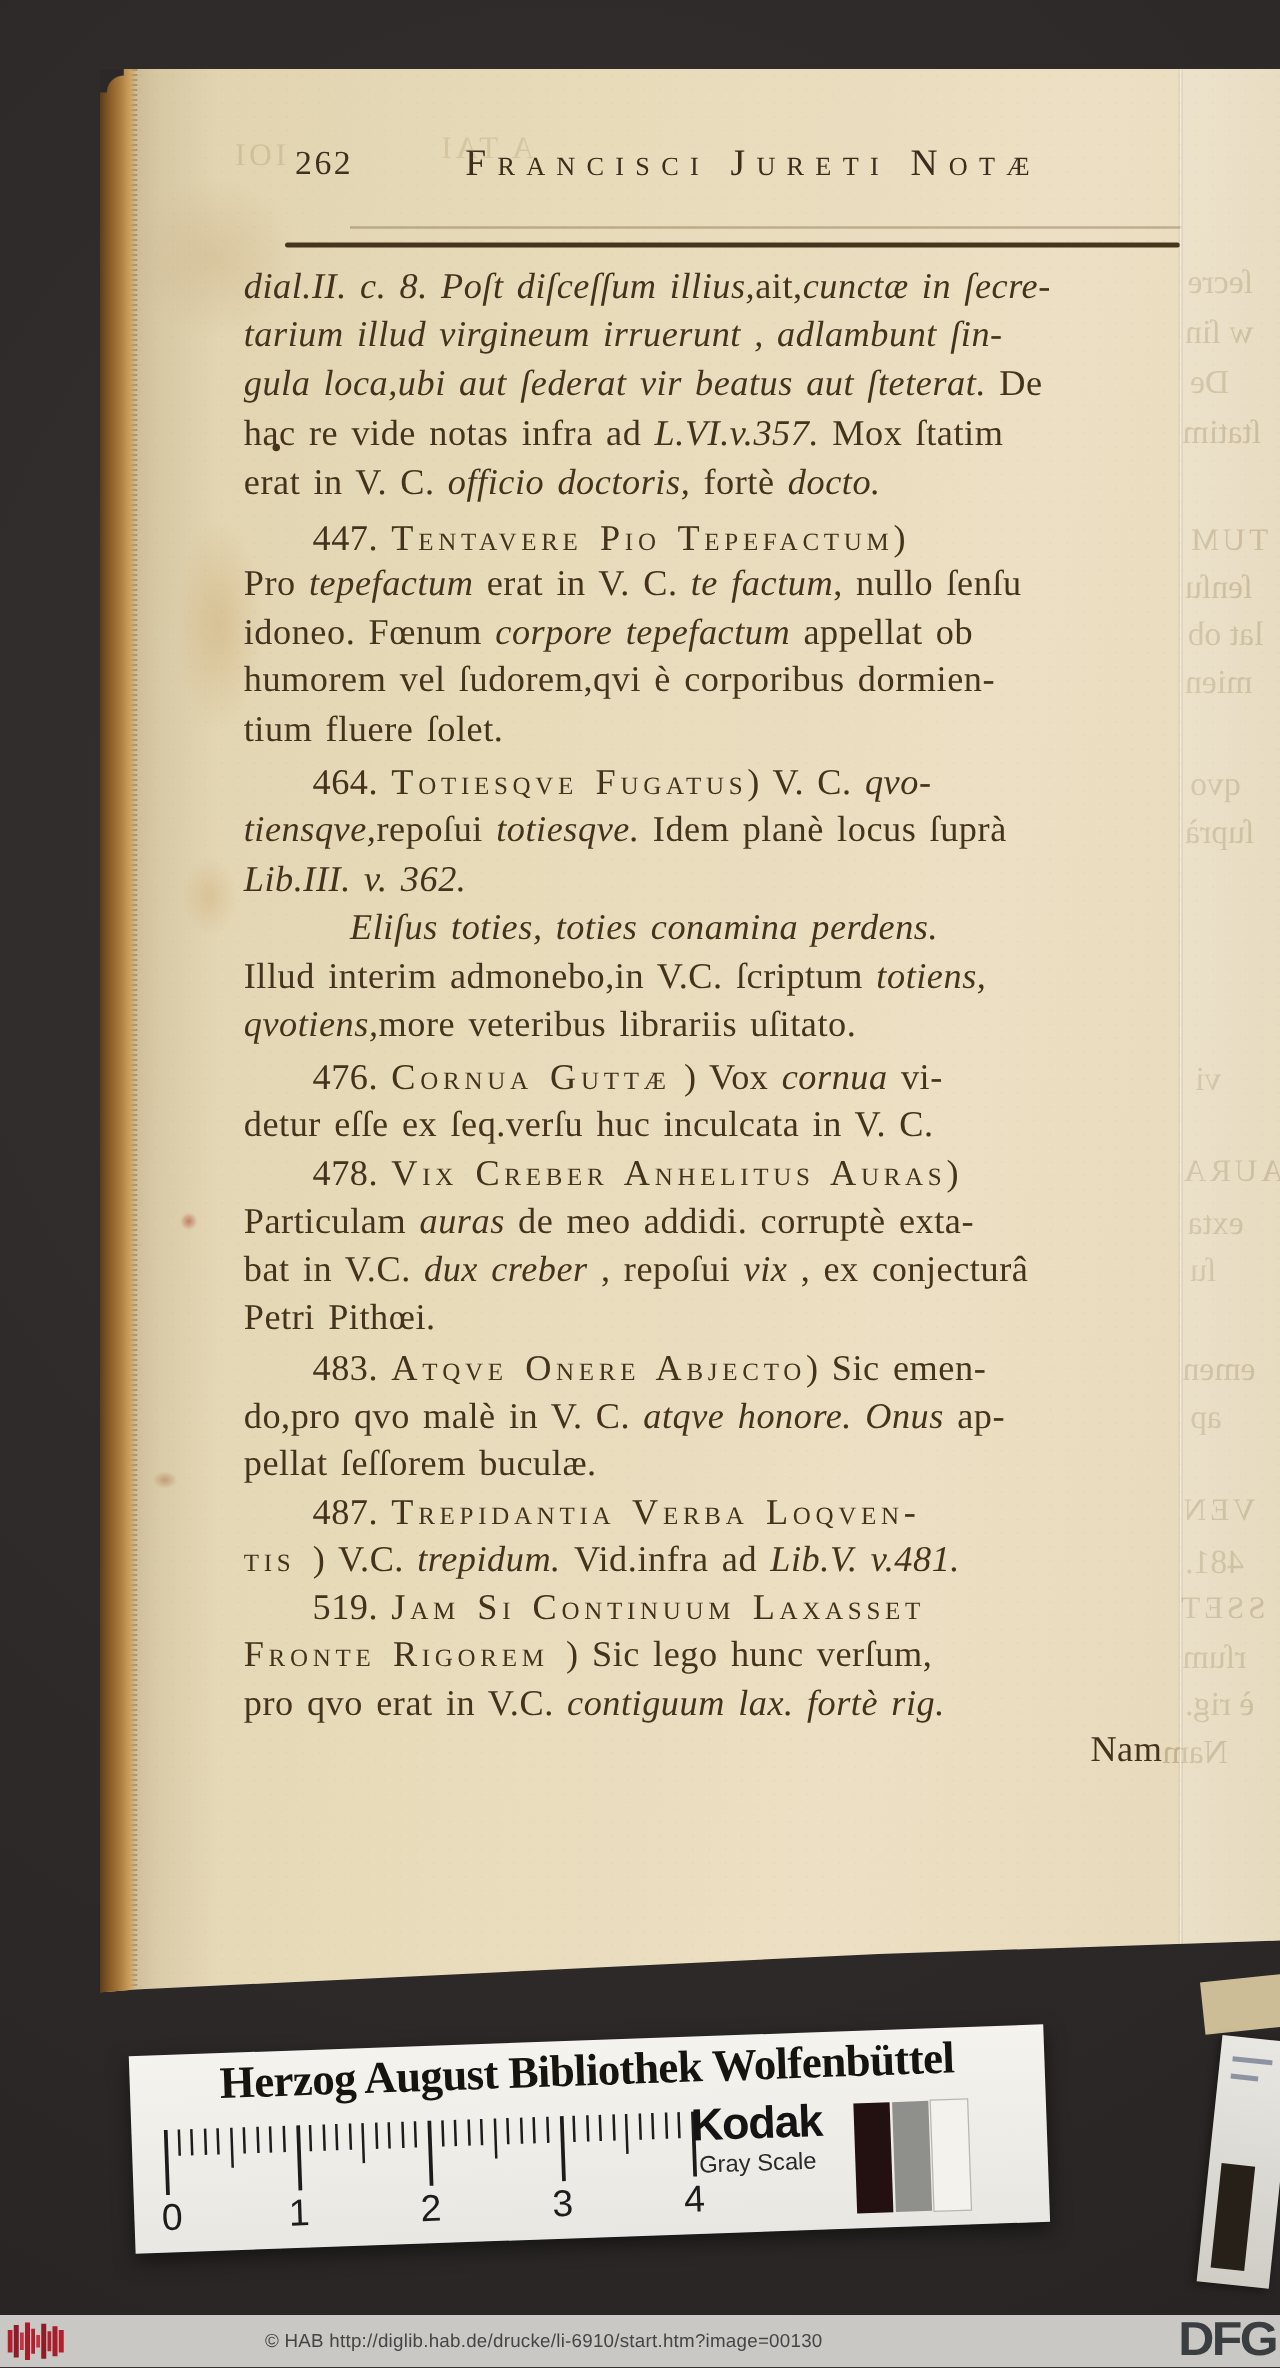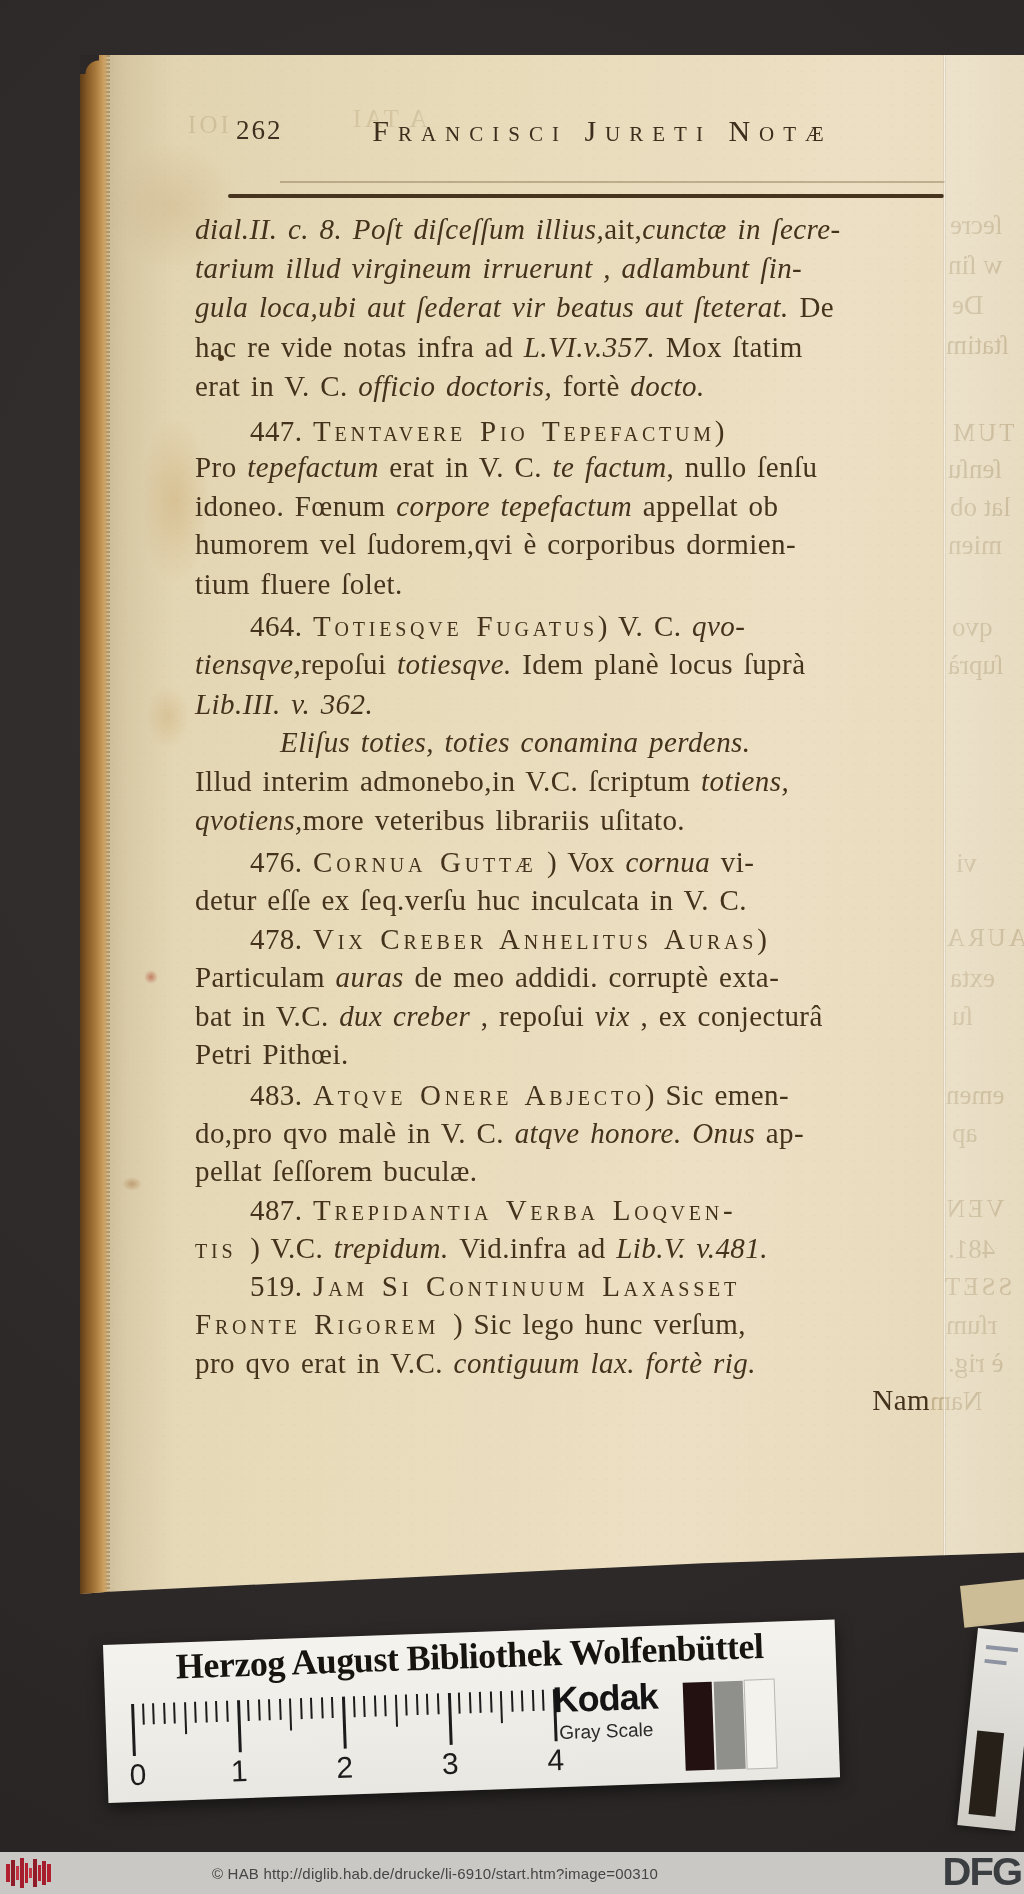--- a/index.html
+++ b/index.html
@@ -244,16 +244,16 @@
       <rect x="5" y="4" width="4" height="26" fill="#8f1a28"></rect>
       <rect x="10" y="10" width="3" height="14" fill="#c23344"></rect>
       <rect x="14" y="2" width="4" height="30" fill="#a31d2c"></rect>
       <rect x="19" y="7" width="3" height="20" fill="#b22030"></rect>
       <rect x="23" y="12" width="3" height="10" fill="#c23344"></rect>
       <rect x="27" y="3" width="4" height="28" fill="#8f1a28"></rect>
       <rect x="32" y="9" width="3" height="16" fill="#b22030"></rect>
       <rect x="36" y="5" width="4" height="24" fill="#a31d2c"></rect>
       <rect x="41" y="8" width="4" height="18" fill="#b22030"></rect>
     </svg>
-    <div class="footer-url">© HAB http://diglib.hab.de/drucke/li-6910/start.htm?image=00310</div>
+    <div class="footer-url">© HAB http://diglib.hab.de/drucke/li-6910/start.htm?image=00130</div>
     <div class="dfg">DFG</div>
   </div>
 </div>
 
 </body></html>

